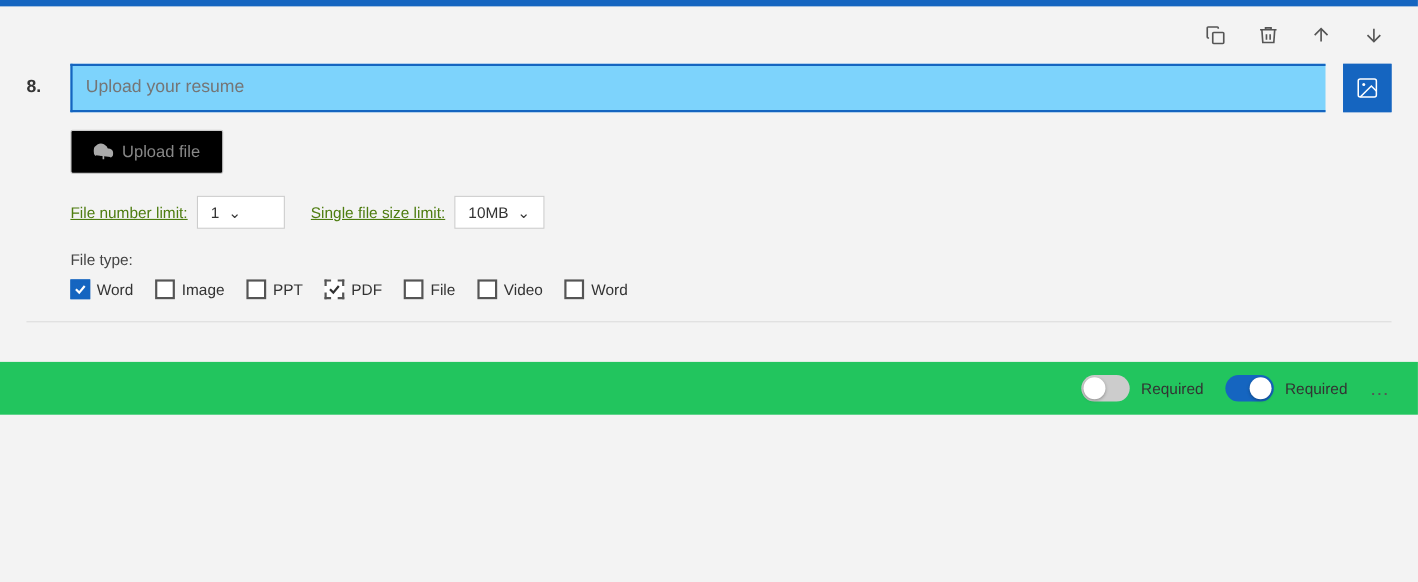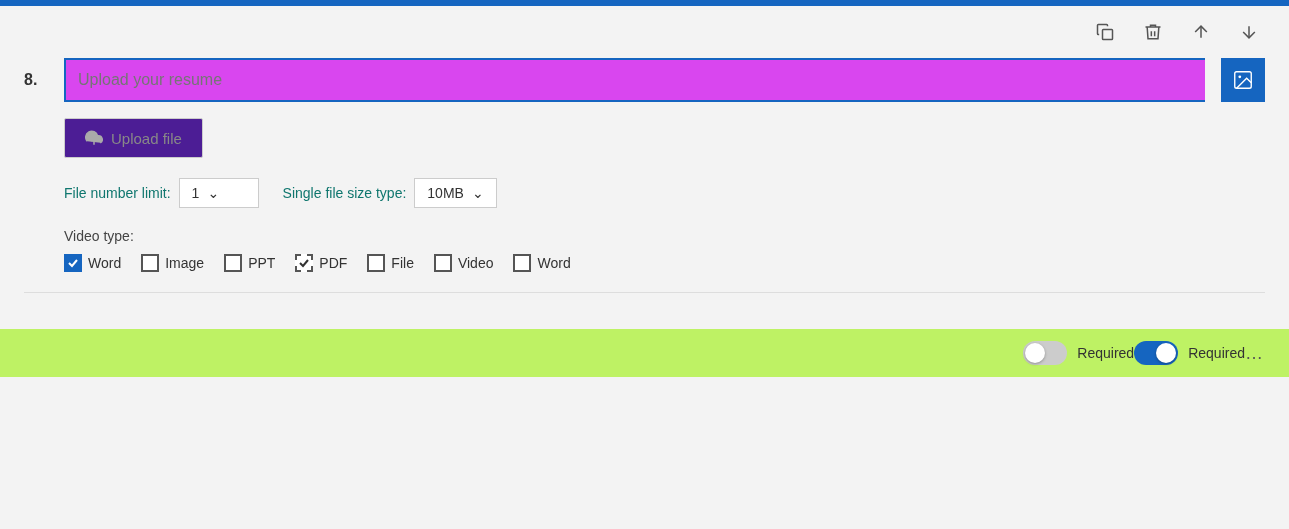--- a/index.html
+++ b/index.html
@@ -57,21 +57,21 @@
     }
 
     .question-input {
       flex: 1;
       height: 44px;
       border: 2px solid #1565c0;
       border-right: none;
       padding: 0 12px;
       font-size: 16px;
       color: #333;
-      background: #d946ef;
+      background: #7dd3fc;
       outline: none;
     }
 
     .question-icon-btn {
       width: 44px;
       height: 44px;
       background: #1565c0;
       border: 2px solid #1565c0;
       display: flex;
       align-items: center;
@@ -89,21 +89,21 @@
     .upload-section {
       margin-left: 40px;
       margin-bottom: 20px;
     }
 
     .upload-btn {
       display: flex;
       align-items: center;
       gap: 8px;
       border: 1px solid #ccc;
-      background: #4c1d95;
+      background: #000000;
       padding: 10px 20px;
       cursor: pointer;
       color: #888;
       font-size: 15px;
       border-radius: 2px;
     }
 
     .upload-btn svg {
       width: 18px;
       height: 18px;
@@ -120,21 +120,22 @@
     }
 
     .limit-group {
       display: flex;
       align-items: center;
       gap: 8px;
     }
 
     .limit-label {
       font-size: 14px;
-      color: #0f766e;
+      color: #4d7c0f;
+      text-decoration: underline;
     }
 
     .limit-select {
       display: flex;
       align-items: center;
       border: 1px solid #ccc;
       background: #fff;
       padding: 6px 12px;
       cursor: pointer;
       gap: 8px;
@@ -214,21 +215,22 @@
       border: none;
       border-top: 1px solid #ddd;
       margin: 12px 0;
     }
 
     .footer-bar {
       display: flex;
       justify-content: flex-end;
       align-items: center;
       padding: 12px 24px;
-      background: #bef264;
+      background: #22c55e;
+      gap: 20px;
     }
 
     .toggle-group {
       display: flex;
       align-items: center;
       gap: 10px;
     }
 
     .toggle-label {
       font-size: 14px;
@@ -339,30 +341,30 @@
 
   <div class="file-limits">
     <div class="limit-group">
       <span class="limit-label">File number limit:</span>
       <div class="limit-select">
         <span>1</span>
         <span>⌄</span>
       </div>
     </div>
     <div class="limit-group">
-      <span class="limit-label">Single file size type:</span>
+      <span class="limit-label">Single file size limit:</span>
       <div class="limit-select">
         <span>10MB</span>
         <span>⌄</span>
       </div>
     </div>
   </div>
 
   <div class="file-type-section">
-    <div class="file-type-label">Video type:</div>
+    <div class="file-type-label">File type:</div>
     <div class="file-type-options" id="file-type-options">
     <div class="file-type-item">
           <div class="checkbox checked">
             <svg viewBox="0 0 12 12" fill="white">
               <polyline points="2,6 5,9 10,3" stroke="white" stroke-width="2" fill="none"></polyline>
             </svg>
           </div>
           <span class="file-type-text">Word</span>
         </div>
         <div class="file-type-item">

